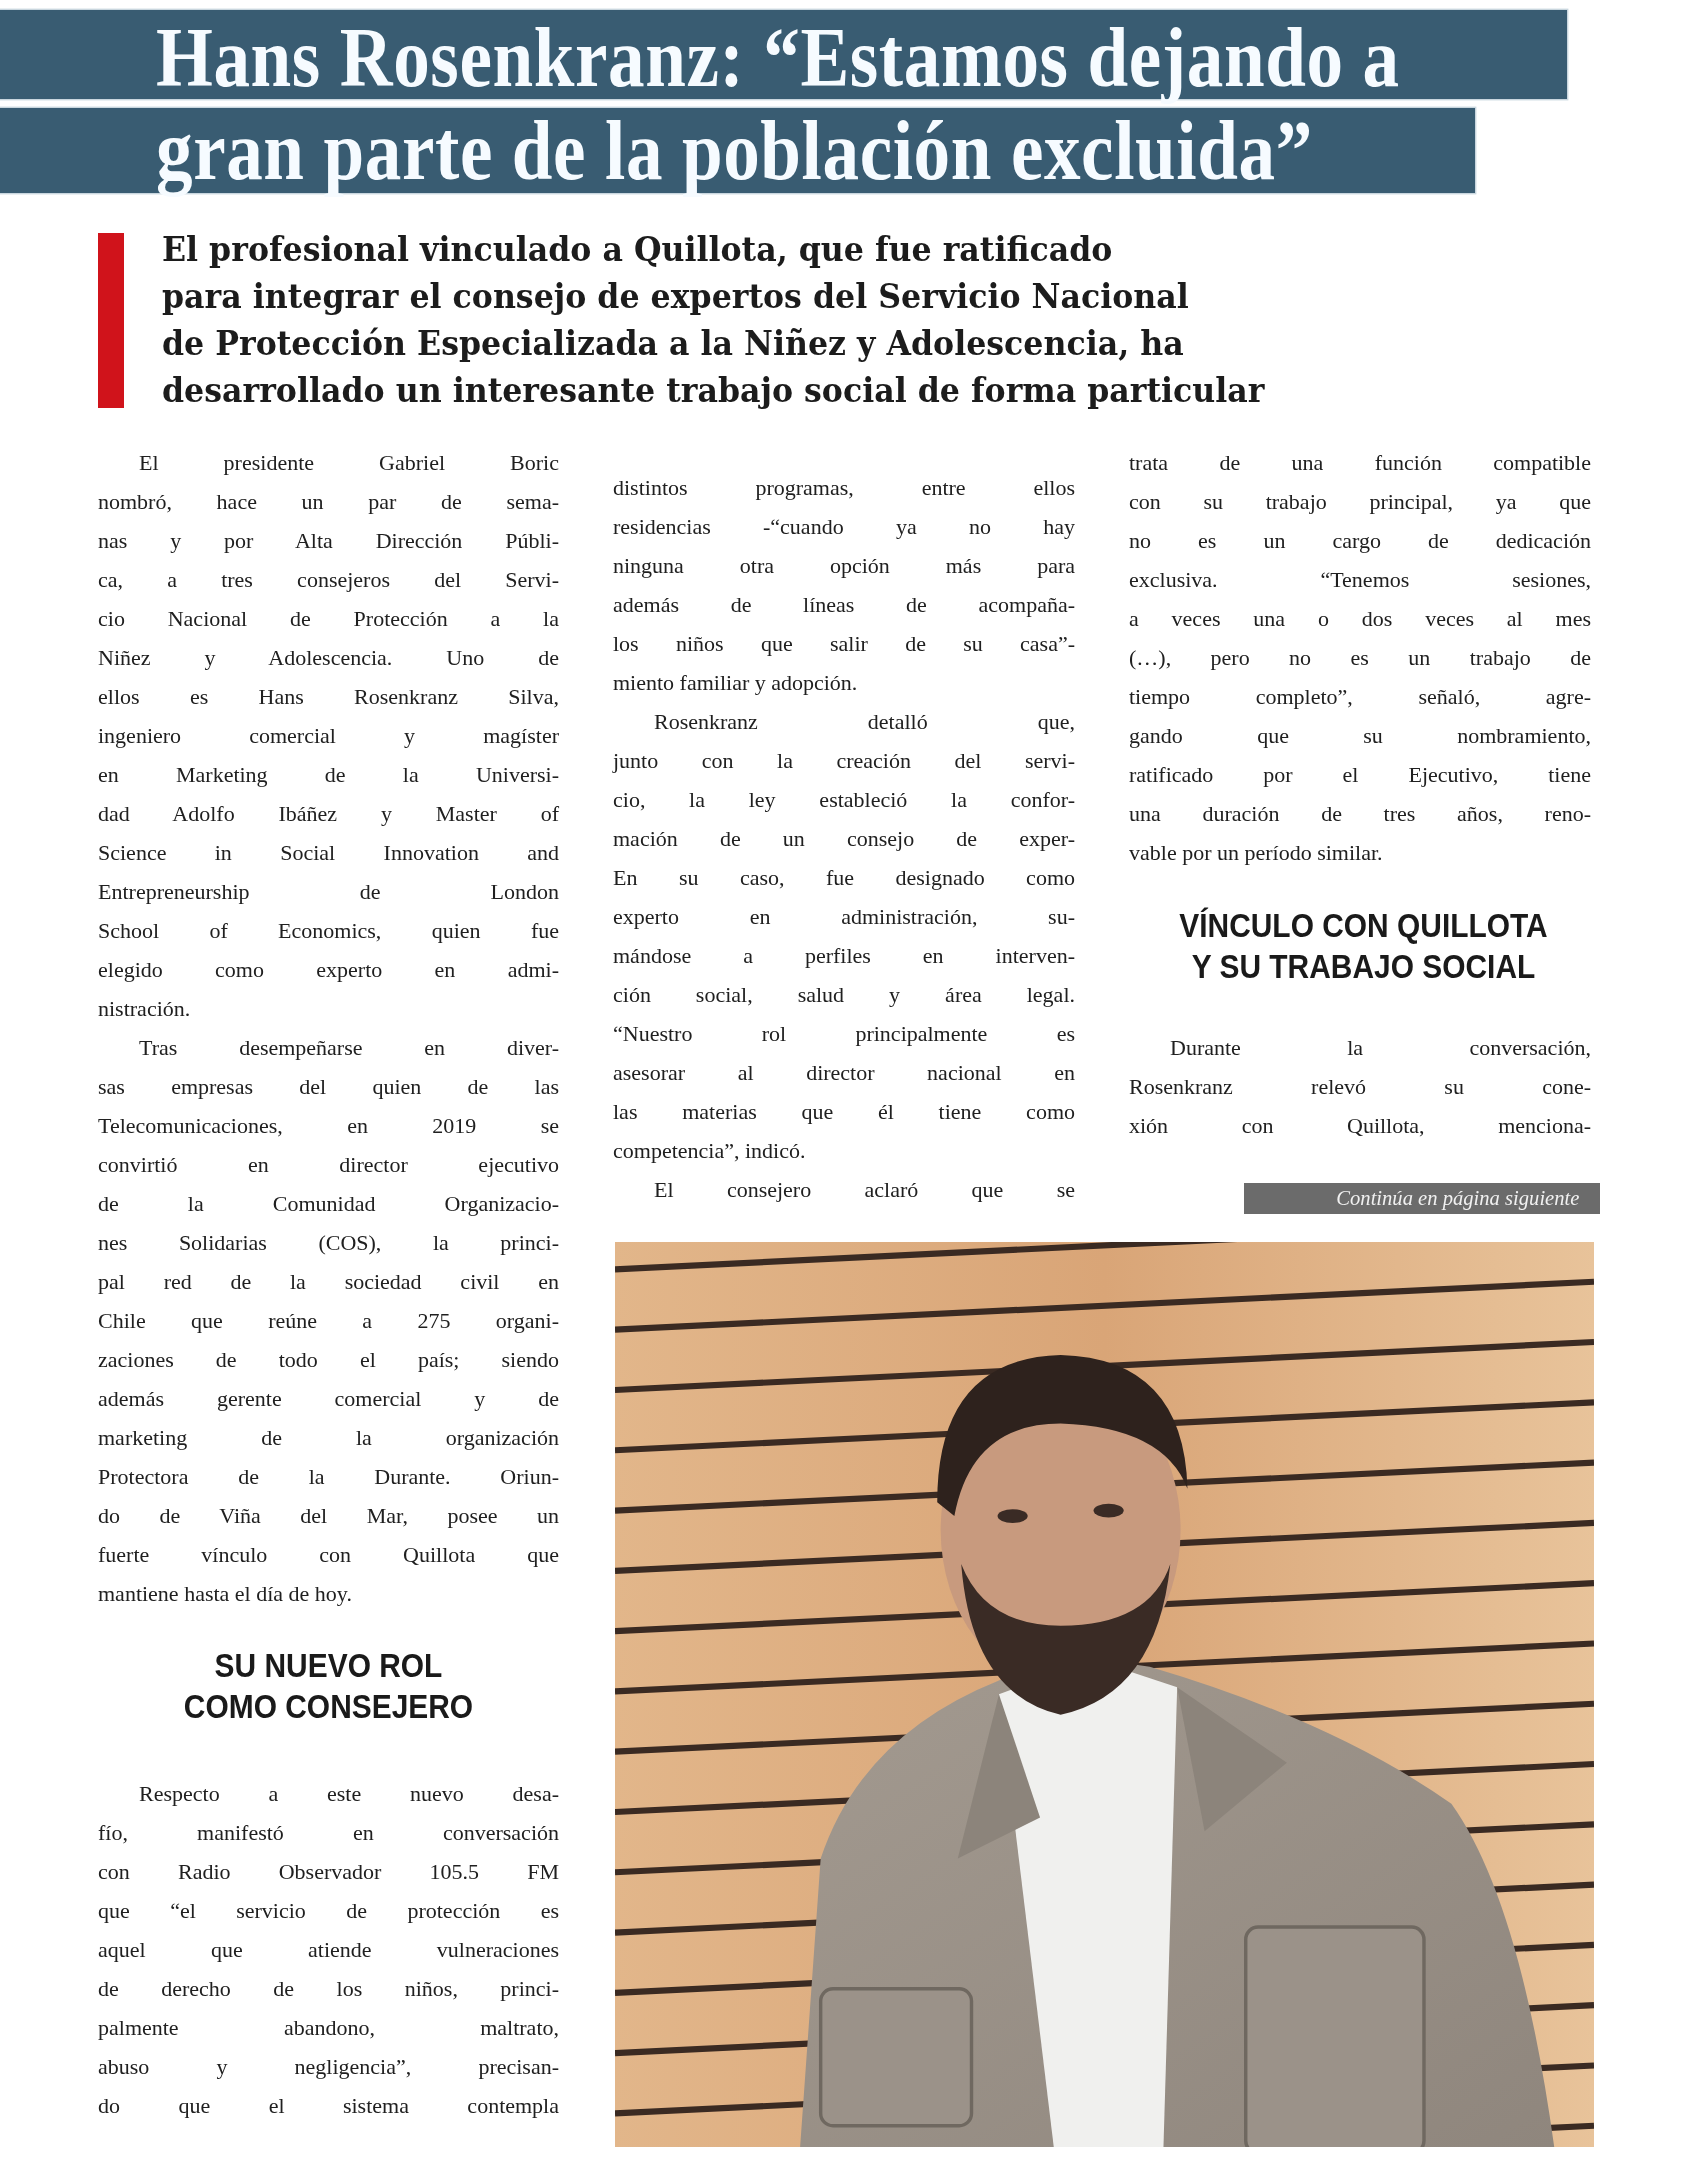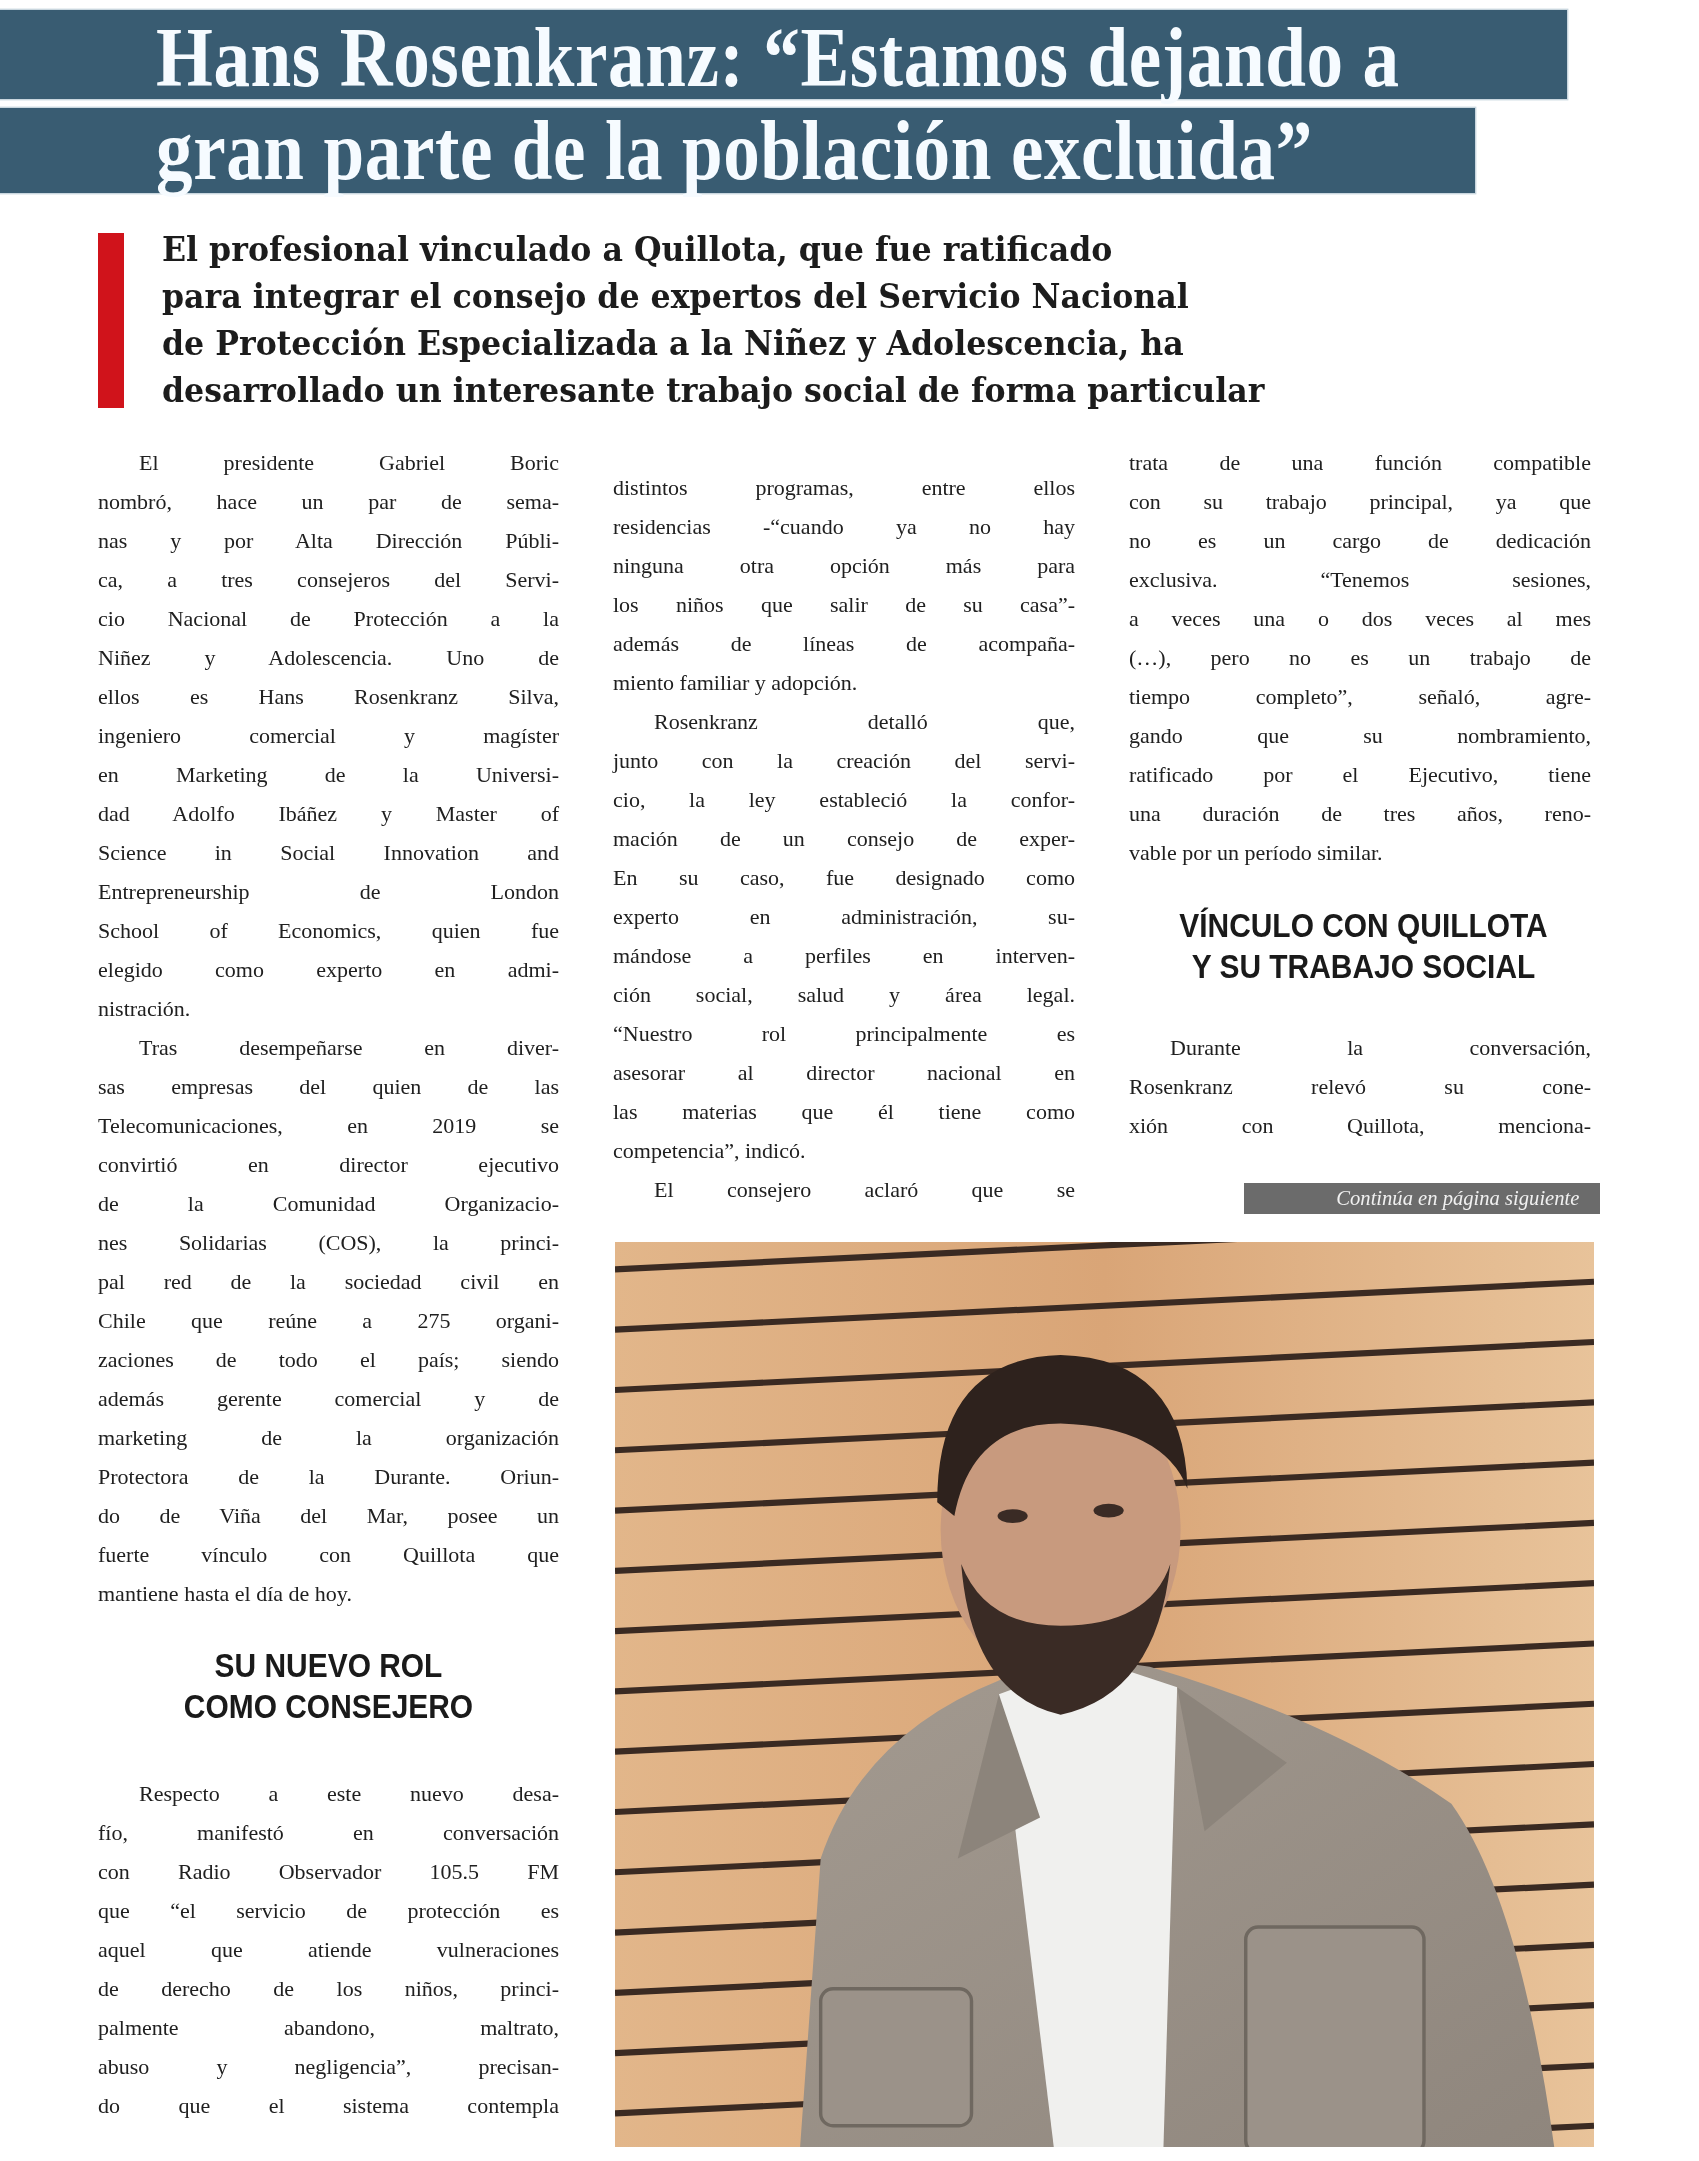--- a/index.html
+++ b/index.html
@@ -100,22 +100,22 @@
       <span class="ln">abuso y negligencia”, precisan-</span>
       <span class="ln">do que el sistema contempla</span>
     </div>
 </div>
 
 <div class="col c2">
   <div id="c2p1">
       <span class="ln">distintos programas, entre ellos</span>
       <span class="ln">residencias -“cuando ya no hay</span>
       <span class="ln">ninguna otra opción más para</span>
+      <span class="ln">además de líneas de acompaña-</span>
       <span class="ln">los niños que salir de su casa”-</span>
-      <span class="ln">además de líneas de acompaña-</span>
       <span class="ln last">miento familiar y adopción.</span>
     </div>
   <div id="c2p2">
       <span class="ln ind">Rosenkranz detalló que,</span>
       <span class="ln">junto con la creación del servi-</span>
       <span class="ln">cio, la ley estableció la confor-</span>
       <span class="ln">mación de un consejo de exper-</span>
       <span class="ln">En su caso, fue designado como</span>
       <span class="ln">experto en administración, su-</span>
       <span class="ln">mándose a perfiles en interven-</span>

